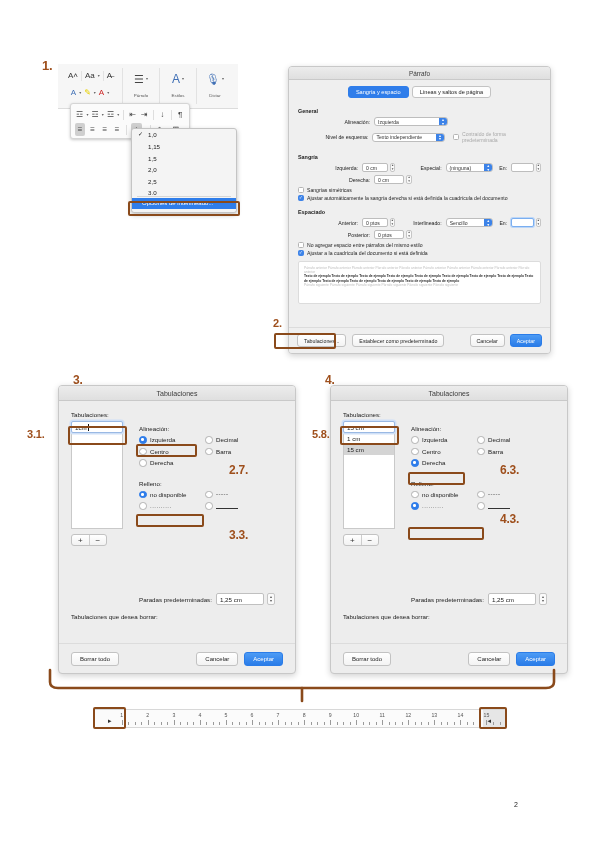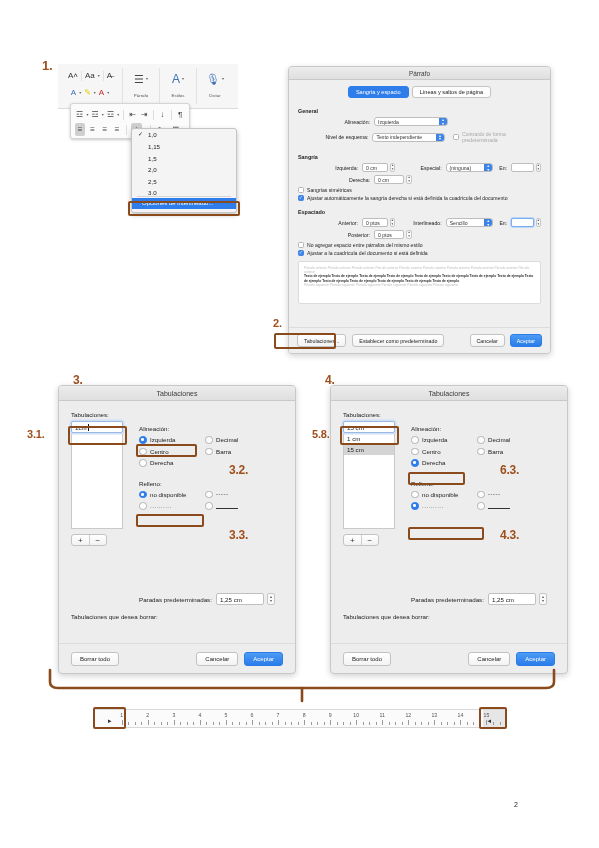--- a/index.html
+++ b/index.html
@@ -578,21 +578,21 @@
       <div style="flex:1"></div>
       <div class="mac-btn">Cancelar</div>
       <div class="mac-btn primary" style="margin-left:6px;">Aceptar</div>
     </div>
   </div>
 
   <div class="hl" style="left:68px;top:426px;width:59px;height:19px;"></div>
   <div class="ann-num" style="left:27px;top:428px;font-size:11px;">3.1.</div>
 
   <div class="hl" style="left:136px;top:444px;width:61px;height:13px;"></div>
-  <div class="ann-num" style="left:229px;top:463px;font-size:12px;">3.2.</div>
+  <div class="ann-num" style="left:229px;top:463px;font-size:12px;">2.7.</div>
 
   <div class="hl" style="left:136px;top:514px;width:68px;height:13px;"></div>
   <div class="ann-num" style="left:229px;top:528px;font-size:12px;">3.3.</div>
 
   <div class="ann-num" style="left:325px;top:373px;font-size:12px;">4.</div>
 
   <div class="mac-dialog dlg-tab" id="dlg-tab4">
     <div class="mac-title" style="height:15px;line-height:15px;font-size:7px;">Tabulaciones</div>
 
     <div class="tb-body">
@@ -675,21 +675,21 @@
     </div>
   </div>
 
   <div class="hl" style="left:340px;top:426px;width:59px;height:19px;"></div>
   <div class="ann-num" style="left:312px;top:428px;font-size:11px;">5.8.</div>
 
   <div class="hl" style="left:408px;top:472px;width:57px;height:13px;"></div>
   <div class="ann-num" style="left:500px;top:463px;font-size:12px;">6.3.</div>
 
   <div class="hl" style="left:408px;top:527px;width:76px;height:13px;"></div>
-  <div class="ann-num" style="left:500px;top:528px;font-size:12px;">4.3.</div>
+  <div class="ann-num" style="left:500px;top:512px;font-size:12px;">4.3.</div>
 
   <svg id="bracket" viewBox="0 0 508 36">
     <path d="M2,2 L2,14 Q2,20 10,20 L498,20 Q506,20 506,14 L506,2" fill="none" stroke="#8a4a1b" stroke-width="2.6" stroke-linecap="round"></path>
     <path d="M254,20 L254,33" stroke="#8a4a1b" stroke-width="2.6" stroke-linecap="round"></path>
   </svg>
 
   <div id="ruler">
     <div class="ruler-tail"></div>
     <div class="tickwrap" id="tickwrap">
         <div class="rk" style="left: 26.7579px; height: 5px;"></div>

